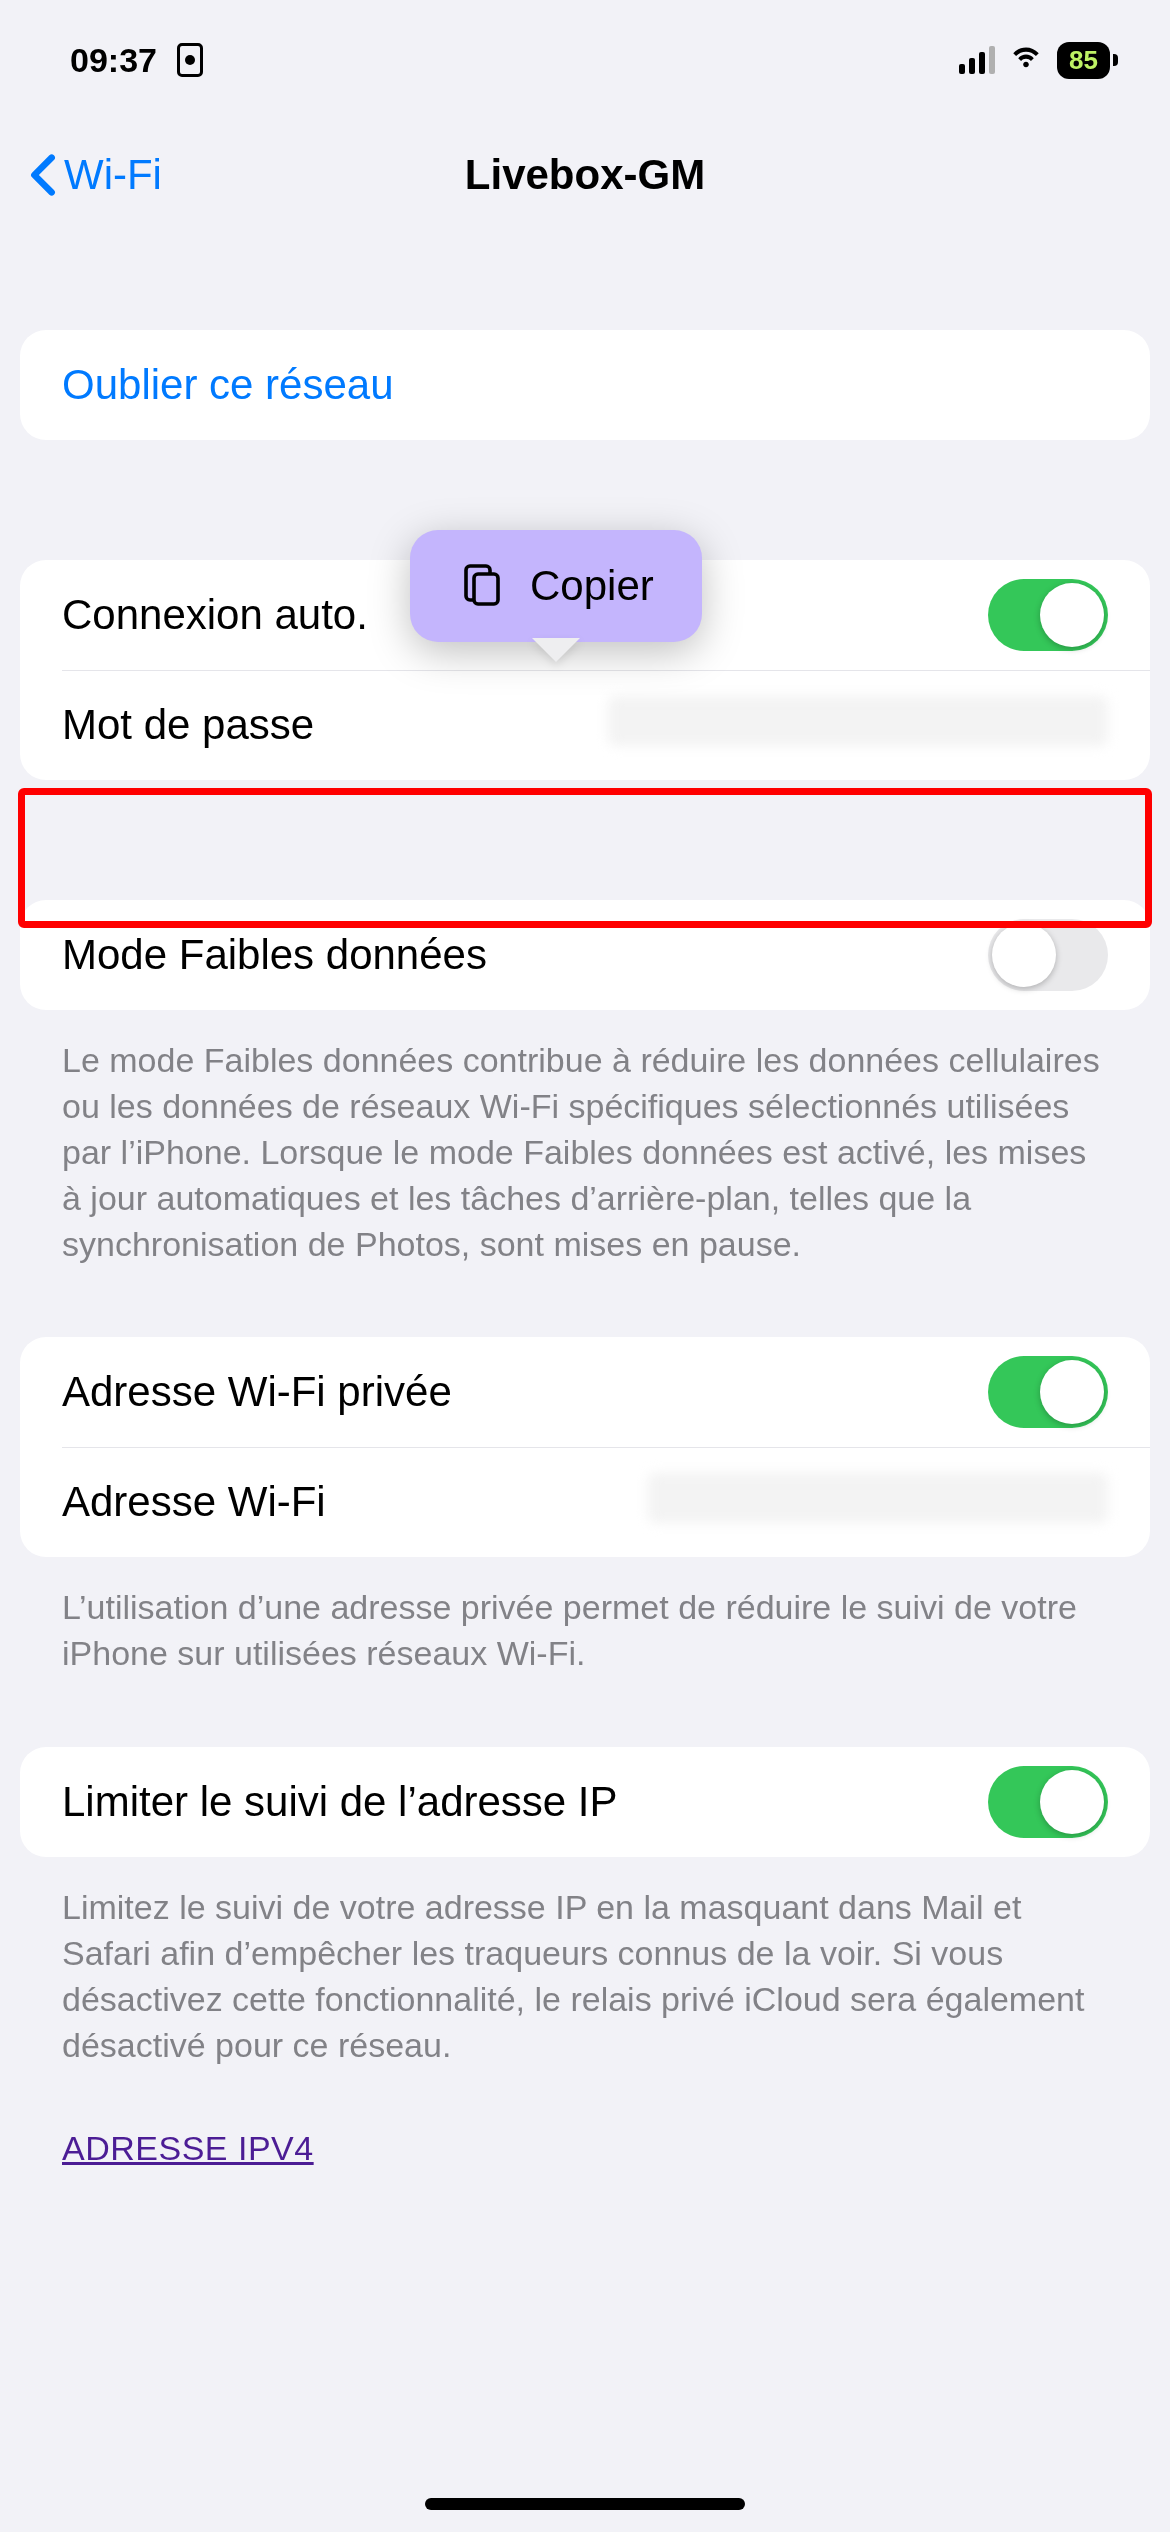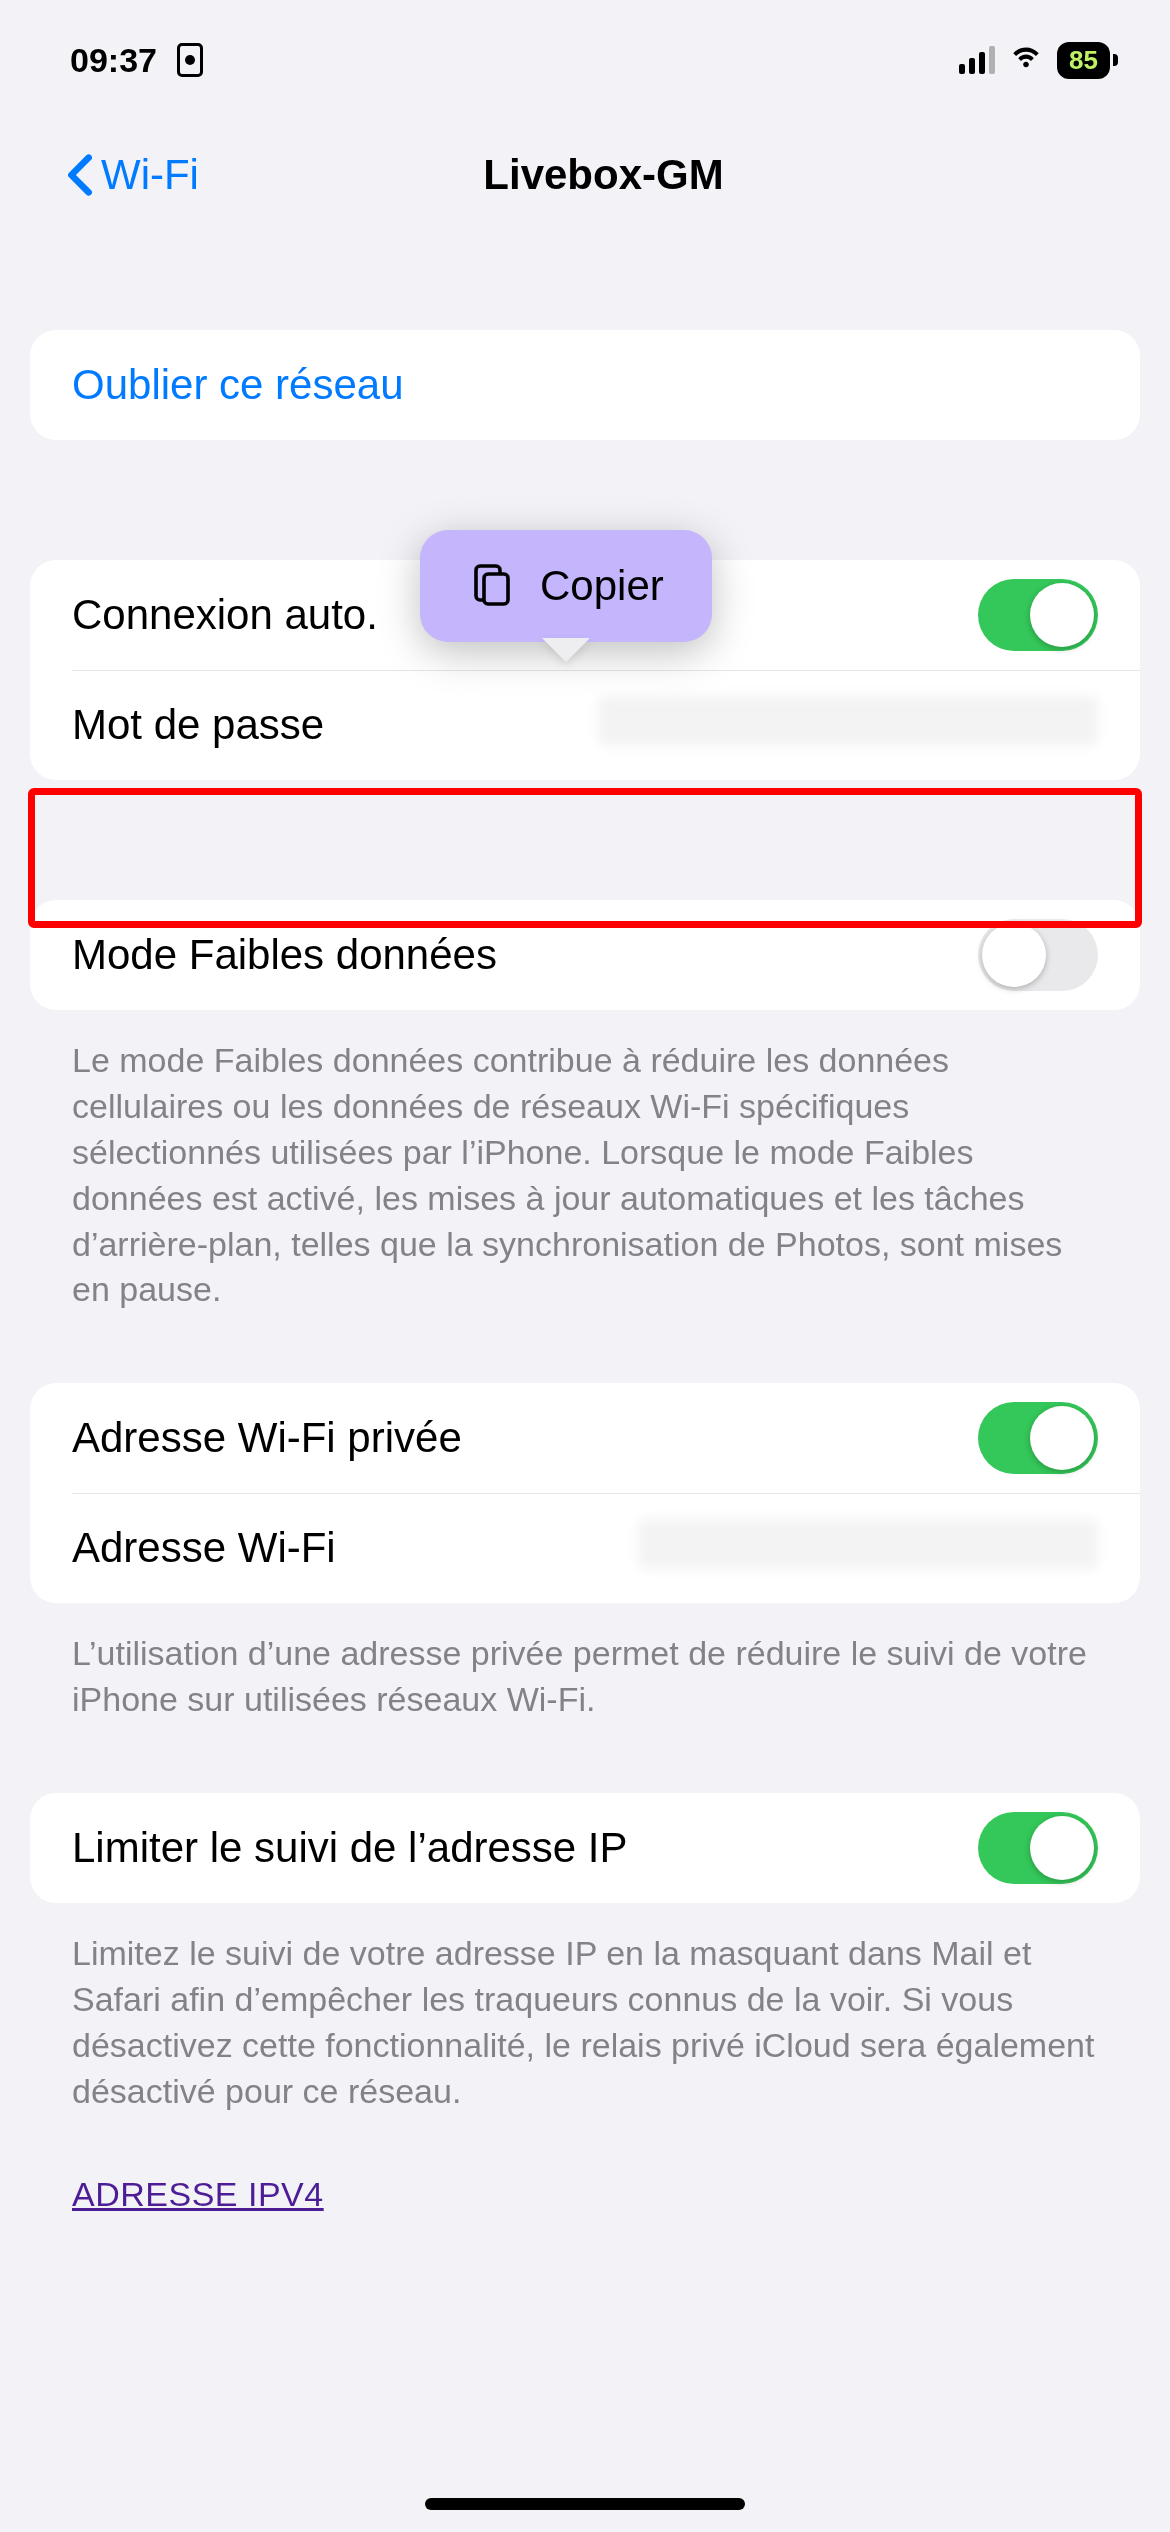--- a/index.html
+++ b/index.html
@@ -12,27 +12,27 @@
     .signal-bars { display:flex; align-items:flex-end; gap:4px; height:28px;}
     .signal-bars span{ width:6px; background:#000; border-radius:2px;}
     .signal-bars span:nth-child(1){height:10px;}
     .signal-bars span:nth-child(2){height:16px;}
     .signal-bars span:nth-child(3){height:22px;}
     .signal-bars span:nth-child(4){height:28px; background:#b0b0b0;}
     .wifi-status-icon svg { width:34px; height:34px; }
     .battery-badge { background:#000; color:#bef264; font-size:26px; font-weight:700; padding:3px 12px; border-radius:12px; position:relative;}
     .battery-badge::after{content:""; position:absolute; right:-8px; top:50%; transform:translateY(-50%); width:5px; height:12px; background:#000; border-radius:0 4px 4px 0;}
     
-    .nav-bar { display:flex; align-items:center; height:110px; position:relative; padding:0 30px;margin-left:37px;}
+    .nav-bar { display:flex; align-items:center; height:110px; position:relative; padding:0 30px;}
     .back-btn { display:flex; align-items:center; color:#007aff; font-size:42px; gap:8px;}
     .chevron-left { width:26px; height:44px; display:flex; align-items:center;}
     .chevron-left svg{ width:100%; height:100%;}
     .nav-title { position:absolute; left:50%; transform:translateX(-50%); font-size:42px; font-weight:600; }
     
-    .content { padding: 0 30px; }
+    .content { padding: 0 20px; }
     
     .group { background:#fff; border-radius:26px; margin-top: 100px; overflow:hidden; }
     
     .cell { display:flex; align-items:center; min-height:110px; padding:0 42px; font-size:42px; position:relative;}
     .cell + .cell::before { content:""; position:absolute; left:42px; right:0; top:0; height:1px; background:#e5e5ea;}
     .cell .label { flex:0 0 auto; }
     .cell .value { flex:1; text-align:right; color:#8a8a8e; font-size:38px; }
     .cell.link { color:#007aff; }
     
     .masked { display:inline-block; width:500px; height:50px; background:#f3f3f3; border-radius:8px; filter:blur(6px);}

